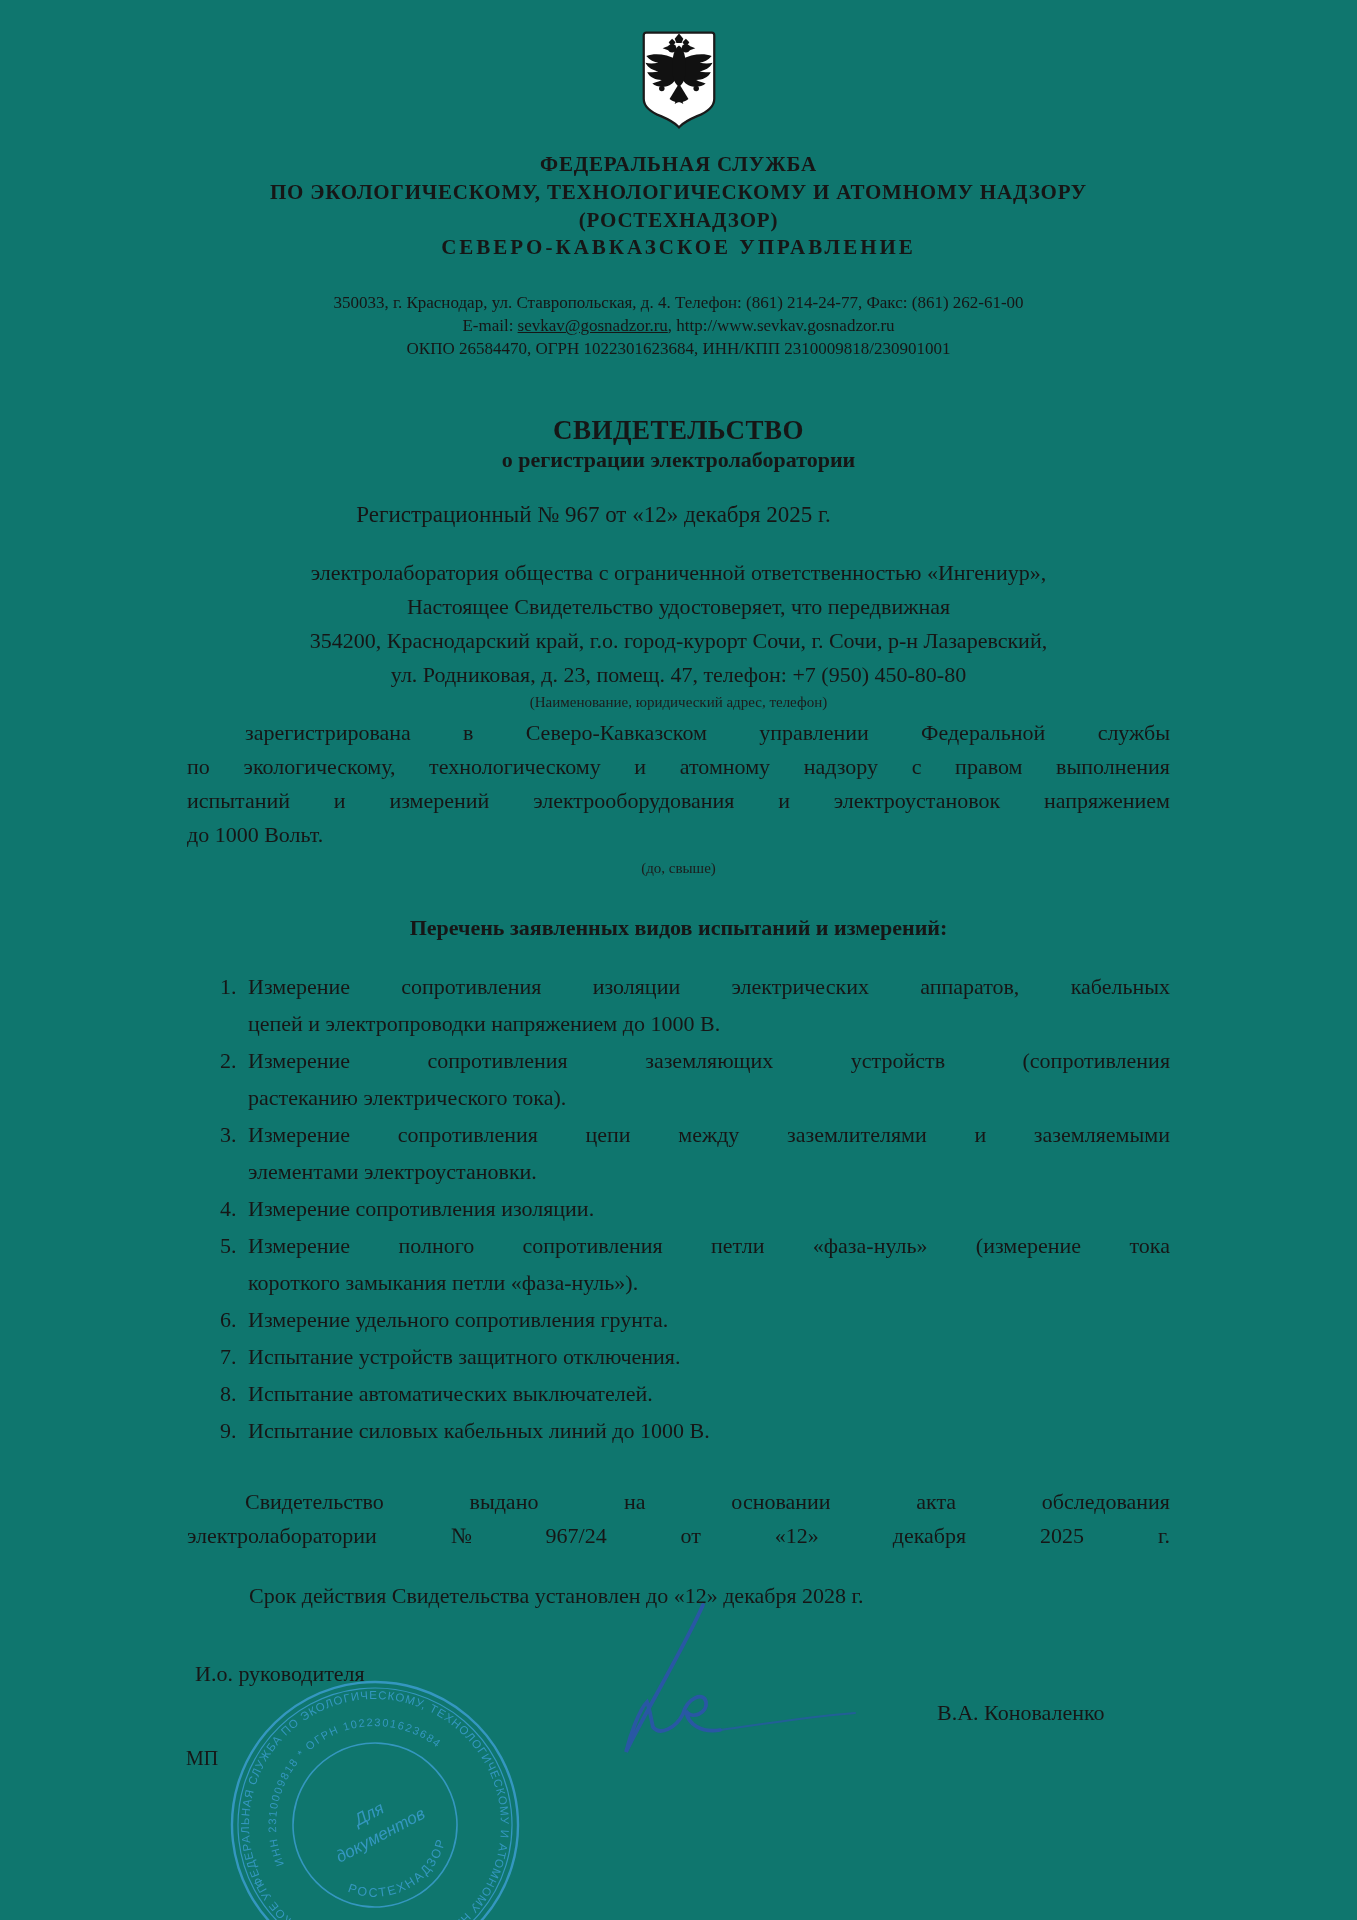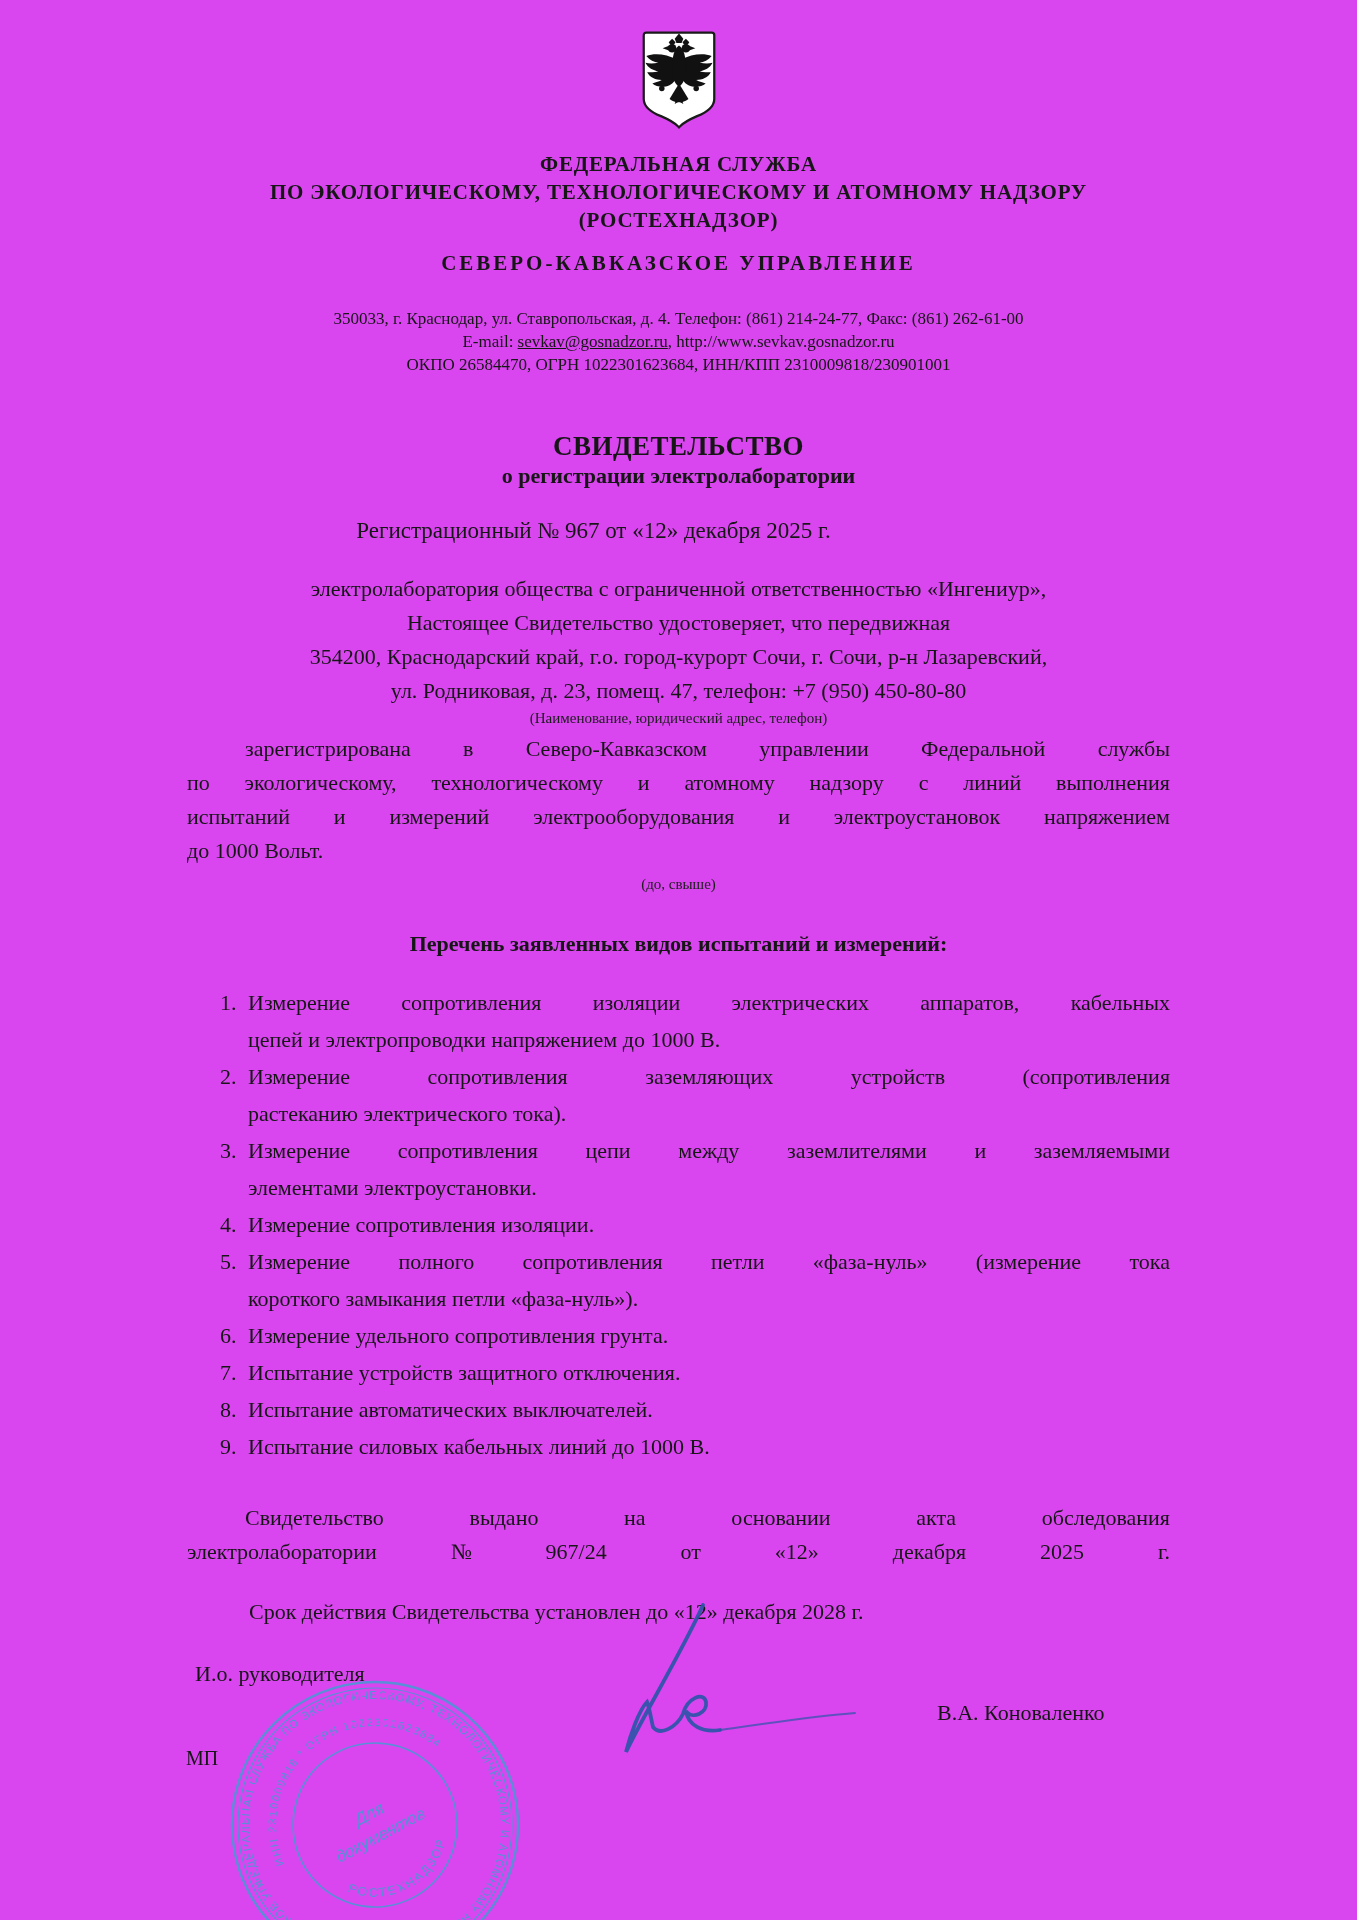--- a/index.html
+++ b/index.html
@@ -1,29 +1,29 @@
 <!DOCTYPE html>
 <html><head>
 <meta charset="utf-8">
 <style>
   html,body{margin:0;padding:0;background:#e8e8e8;}
   .page{
     position:relative;
     width:1357px;height:1920px;
     margin:0 auto;
-    background:#d946ef;
+    background:#0f766e;
     overflow:hidden;
     font-family:"Liberation Serif", serif;
     color:#161616;
   }
   .content{padding:0 187px;}
   .c{text-align:center;}
   .emblem-wrap{margin-top:28px;text-align:center;height:112px;}
   .agency{margin-top:10px;font-weight:bold;font-size:21px;line-height:28px;letter-spacing:0.8px;text-align:center;}
-  .department{margin-top:16px;font-weight:bold;font-size:21px;line-height:26px;letter-spacing:3px;text-align:center;}
+  .department{font-weight:bold;font-size:21px;line-height:26px;letter-spacing:3px;text-align:center;}
   .contacts{margin-top:31px;font-size:17px;line-height:23px;text-align:center;}
   .contacts a{color:#161616;}
   .doc-title{margin-top:54px;font-weight:bold;font-size:27px;line-height:32px;text-align:center;letter-spacing:0.5px;}
   .doc-subtitle{font-weight:bold;font-size:22px;line-height:28px;text-align:center;}
   .reg-line{margin-top:26px;font-weight:normal;font-size:23px;line-height:30px;text-align:center;padding-right:170px;}
   .body-text{font-size:22px;line-height:34px;}
   .intro{margin-top:26px;}
   .caption{font-size:15px;line-height:20px;text-align:center;color:#1c1c1c;}
   .para2{margin-top:4px;}
   .cap2{margin-top:6px;}
@@ -109,21 +109,21 @@
           <span>службы</span>
         </div>
       <div class="jline">
           <span>по</span>
           <span>экологическому,</span>
           <span>технологическому</span>
           <span>и</span>
           <span>атомному</span>
           <span>надзору</span>
           <span>с</span>
-          <span>линий</span>
+          <span>правом</span>
           <span>выполнения</span>
         </div>
       <div class="jline">
           <span>испытаний</span>
           <span>и</span>
           <span>измерений</span>
           <span>электрооборудования</span>
           <span>и</span>
           <span>электроустановок</span>
           <span>напряжением</span>

